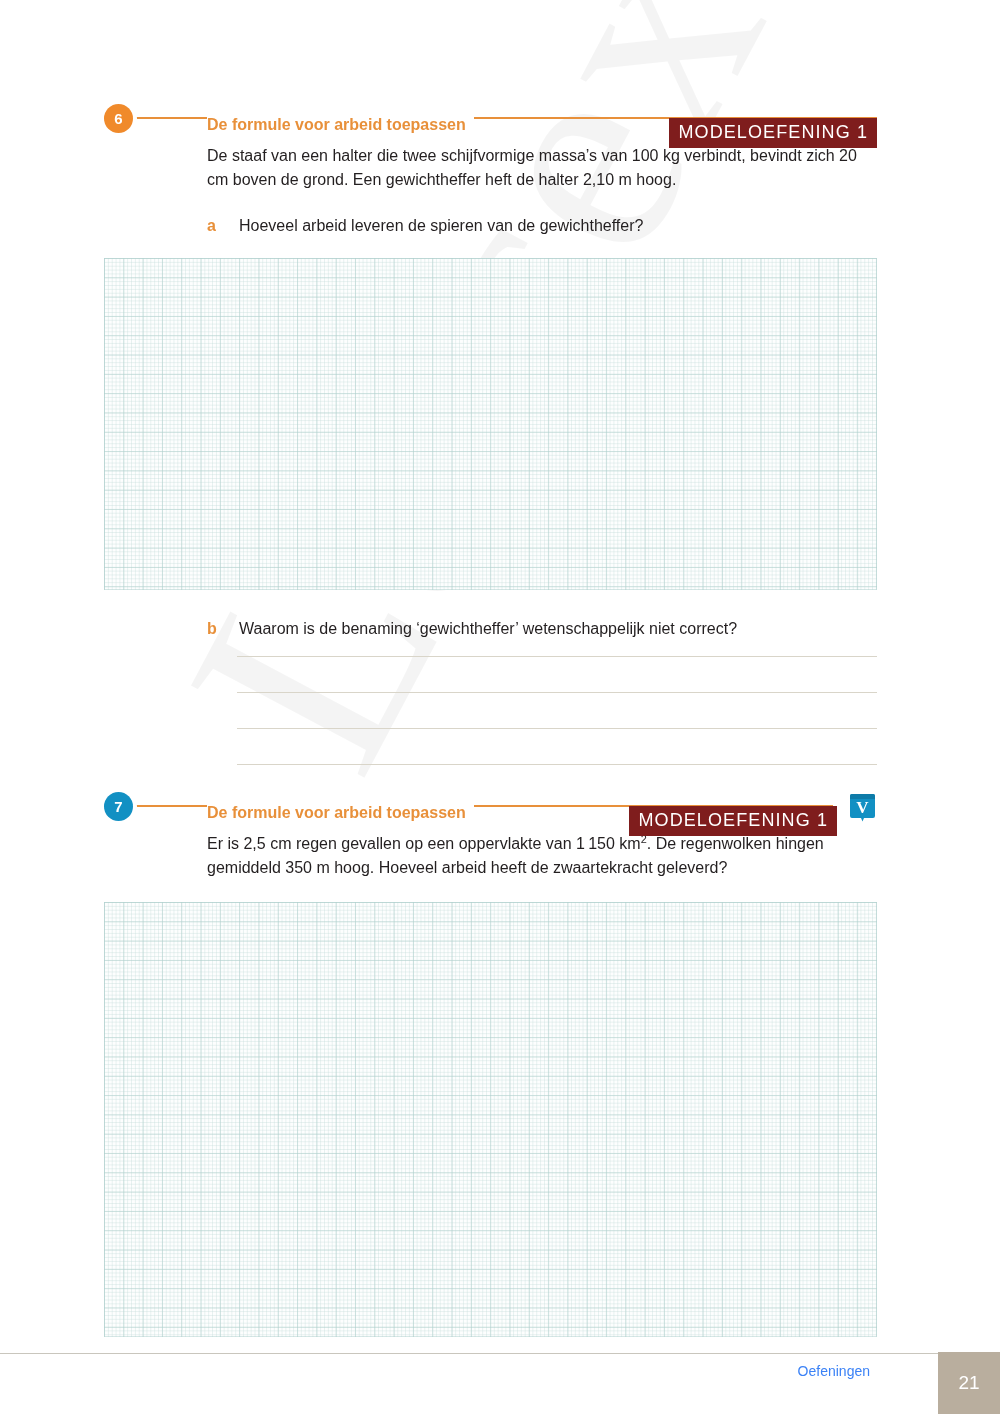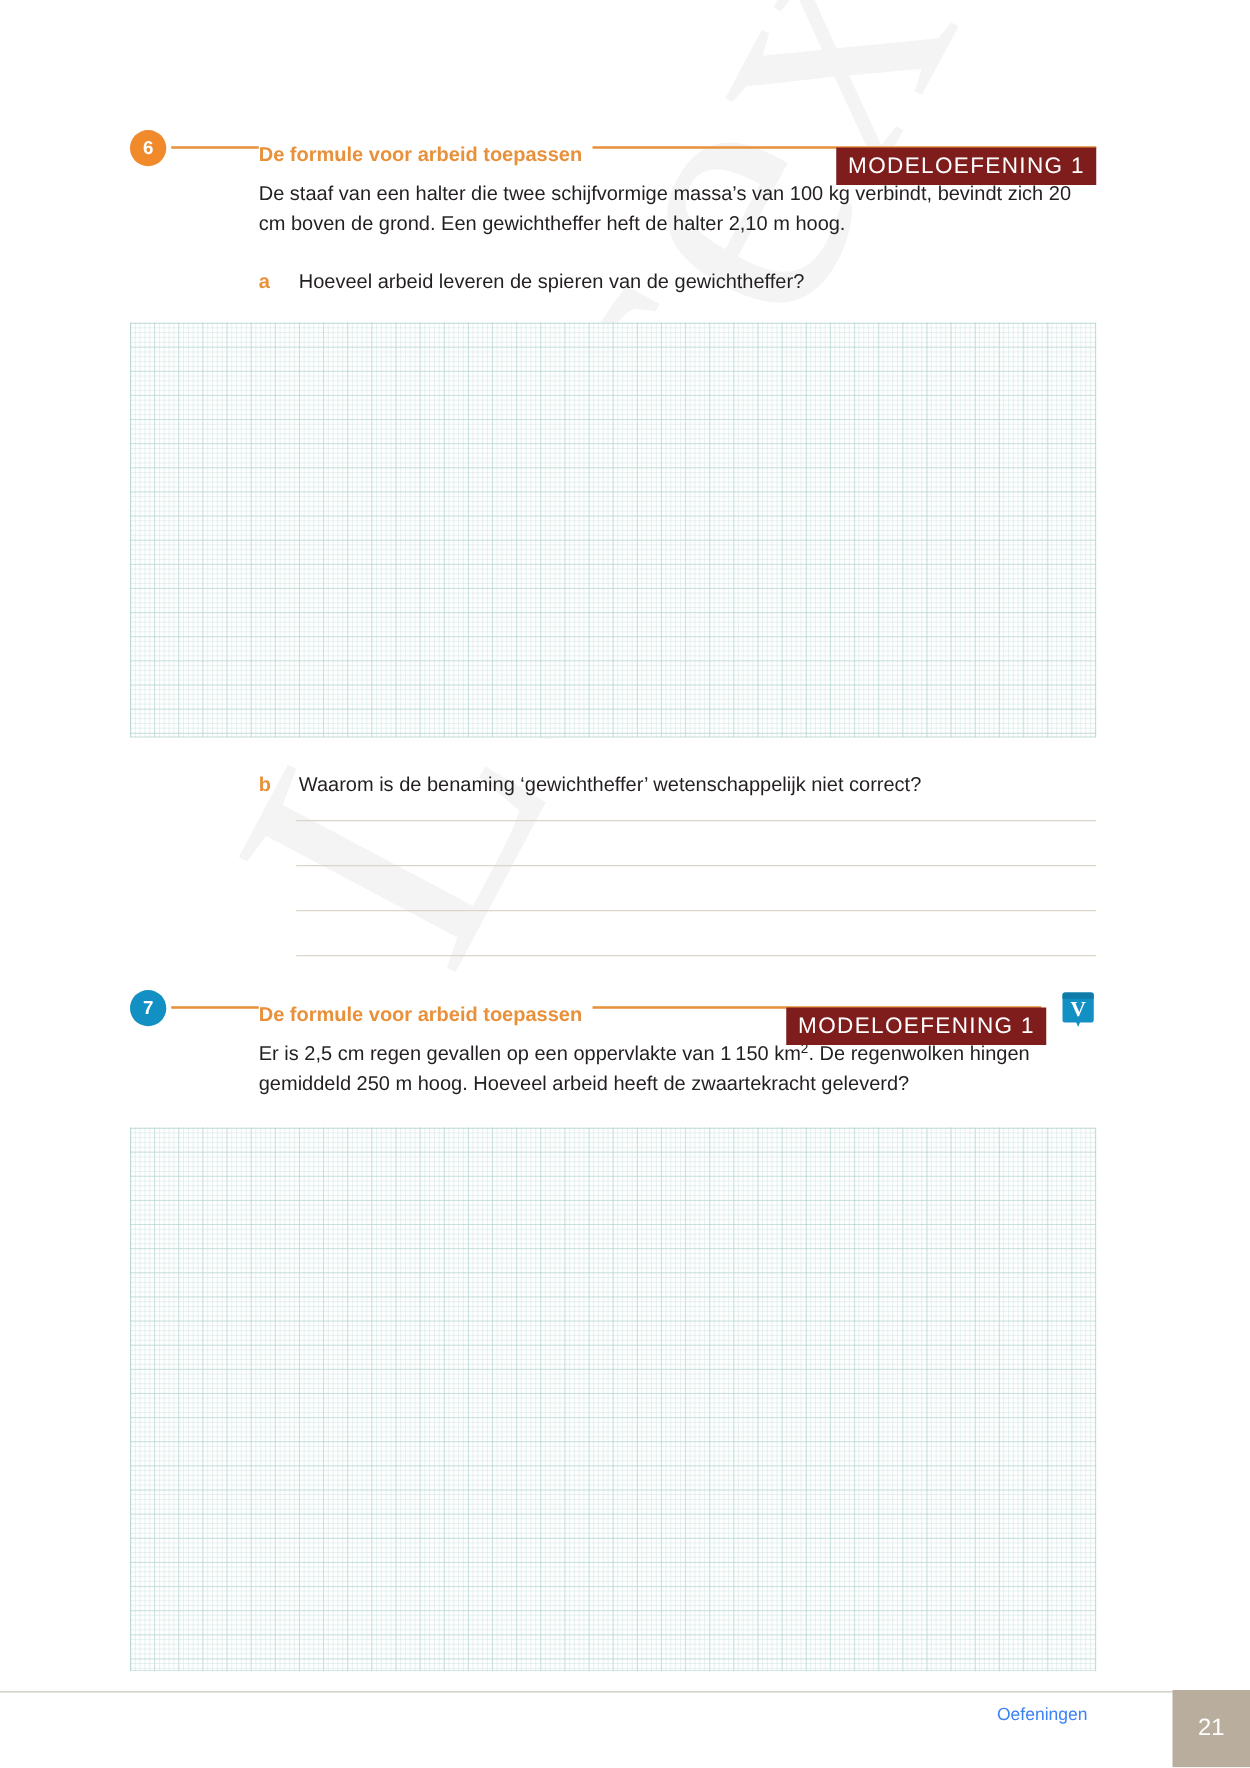--- a/index.html
+++ b/index.html
@@ -244,21 +244,21 @@
       <div class="vlogo" style="right:0;">
         <svg viewBox="0 0 29 31" width="29" height="31" aria-hidden="true">
           <path d="M2 4 Q2 2 4 2 L25 2 Q27 2 27 4 L27 24 Q27 26 25 26 L16 26 L14.5 29.5 L13 26 L4 26 Q2 26 2 24 Z" fill="#1290C3"></path>
           <path d="M2 4 Q2 2 4 2 L25 2 Q27 2 27 4 L27 7 L2 7 Z" fill="#0E7BA8"></path>
           <text x="14.5" y="21" font-family="Liberation Serif, serif" font-size="17" font-weight="bold" fill="#ffffff" text-anchor="middle">V</text>
         </svg>
       </div>
     </div>
     <div class="ex-title">De formule voor arbeid toepassen</div>
     <div class="ex-body" style="width:680px;">
-      <span>Er is 2,5 cm regen gevallen op een oppervlakte van 1 150 km</span><sup>2</sup><span>. De regenwolken hingen gemiddeld 250 m hoog. Hoeveel arbeid heeft de zwaartekracht geleverd?</span>
+      <span>Er is 2,5 cm regen gevallen op een oppervlakte van 1 150 km</span><sup>2</sup><span>. De regenwolken hingen gemiddeld 350 m hoog. Hoeveel arbeid heeft de zwaartekracht geleverd?</span>
     </div>
   </div>
 
   <div class="graph" style="left:104px; top:902px; width:773px; height:435px;"></div>
 
   <div class="footer-rule"></div>
   <div class="footer-label">Oefeningen</div>
   <div class="page-num-box">21</div>
 
 </div>

